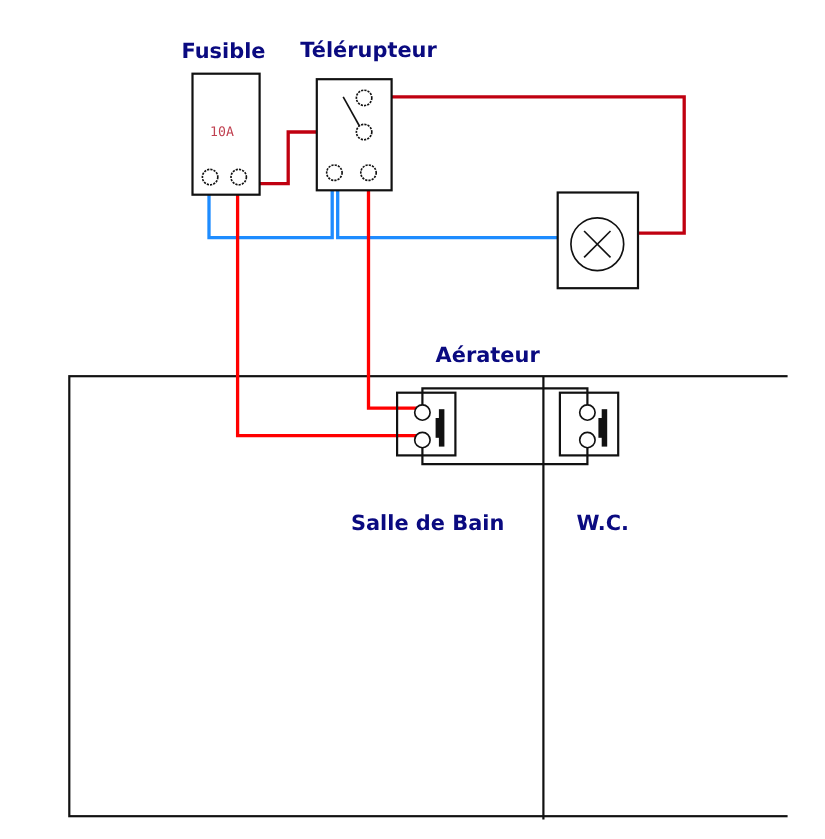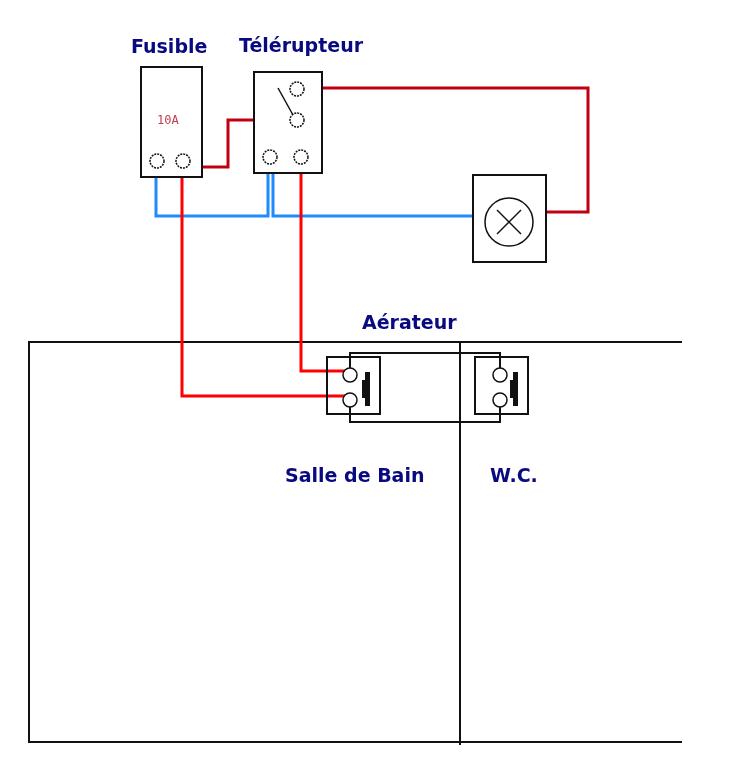--- a/index.html
+++ b/index.html
@@ -1,16 +1,16 @@
 <!DOCTYPE html>
 <html><head>
   <meta charset="utf-8">
   <style>
     html, body { margin: 0; padding: 0; background: #ffffff; }
-    #canvas { position: relative; width: 682px; height: 763px; overflow: hidden; background: #fff; }
+    #canvas { position: relative; width: 682px; height: 763px; overflow: hidden; background: #fff; margin-left: 34px; }
     svg { position: absolute; left: 0; top: 0; }
     .lbl { font-family: "DejaVu Sans", sans-serif; font-weight: bold; fill: #0a0a80; font-size: 19px; }
     .rating { font-family: "DejaVu Sans Mono", monospace; fill: #c04050; font-size: 12px; }
   </style>
 </head>
 <body>
 
 <div id="canvas">
 <svg width="750" height="763" viewBox="0 0 750 763">
 

